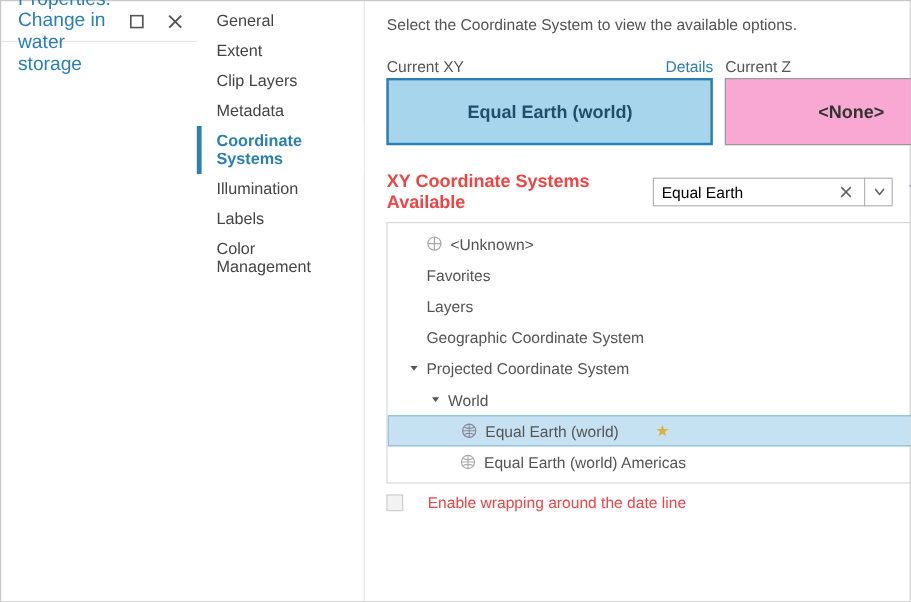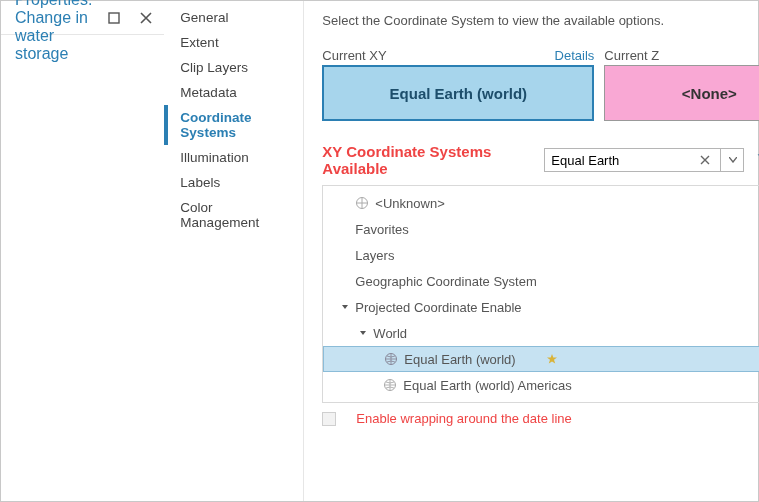--- a/index.html
+++ b/index.html
@@ -321,21 +321,21 @@
           </div>
           <div class="tree-row" style="padding-left:32px">
             <span>Geographic Coordinate System</span>
           </div>
           <div class="tree-row" style="padding-left:16px">
             <span class="caret">
                 <svg width="8" height="8">
                   <path d="M1 2 L4 6 L7 2 Z" fill="#555"></path>
                 </svg>
               </span>
-            <span>Projected Coordinate Enable</span>
+            <span>Projected Coordinate System</span>
           </div>
           <div class="tree-row" style="padding-left:34px">
             <span class="caret">
                 <svg width="8" height="8">
                   <path d="M1 2 L4 6 L7 2 Z" fill="#555"></path>
                 </svg>
               </span>
             <span>World</span>
           </div>
           <div class="tree-row selected" style="padding-left:60px">

